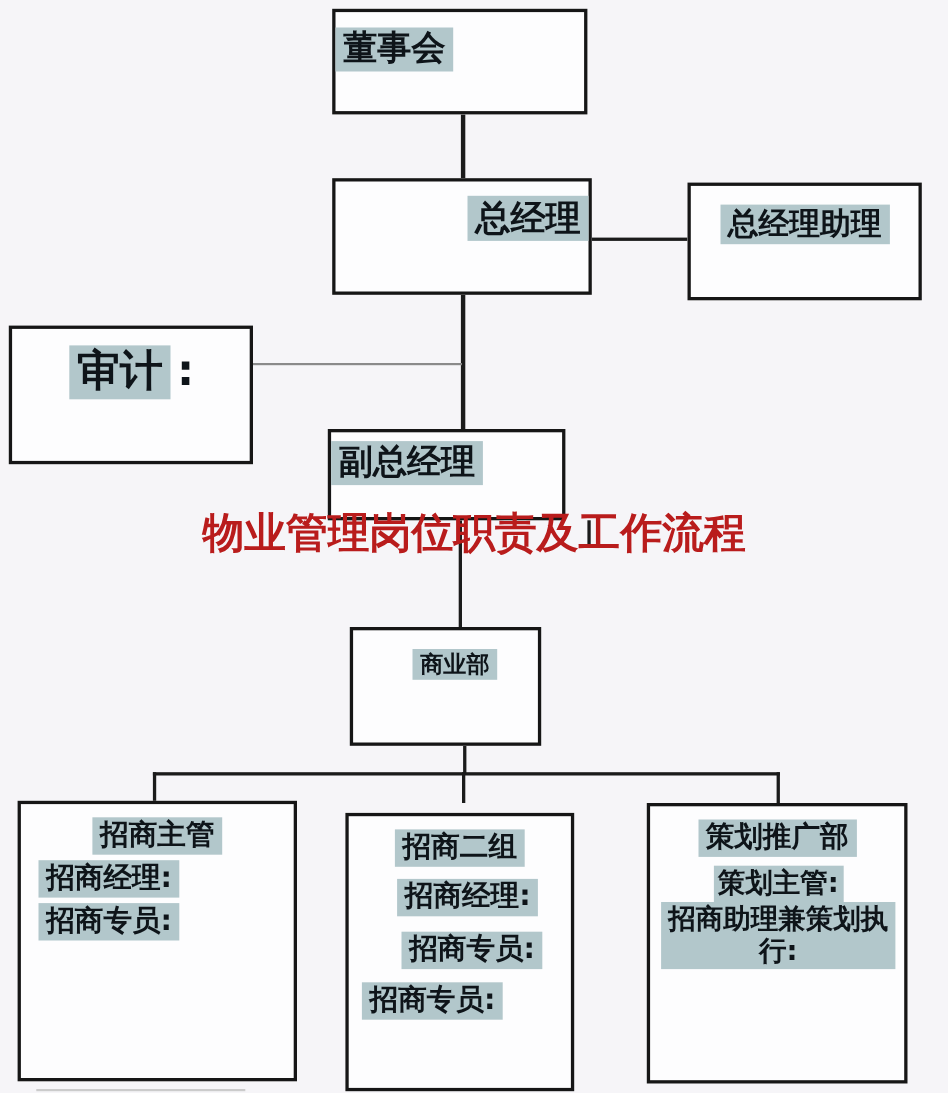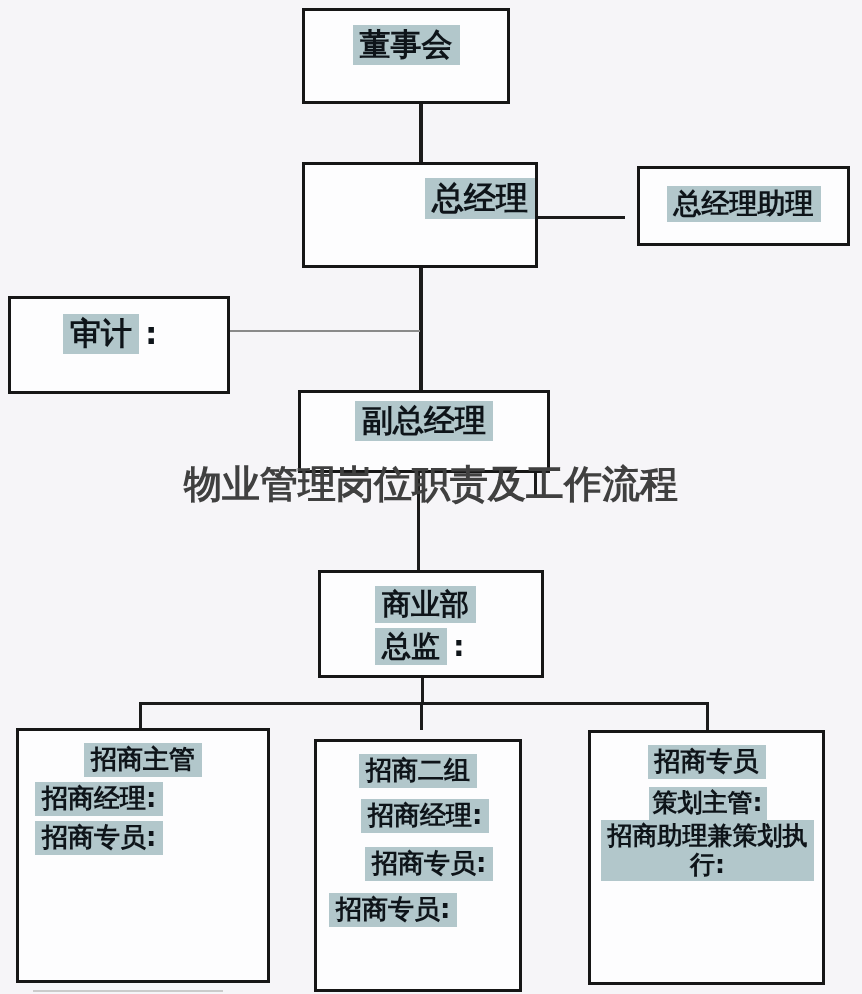--- a/index.html
+++ b/index.html
@@ -13,47 +13,47 @@
     position:absolute; box-sizing:border-box;
     background:#fdfdfe; border:3px solid #161616;
     z-index:2; color:#0e1419; font-weight:bold;
   }
   .ln { position:absolute; background:var(--line); z-index:1; }
   .ln.gray { background:var(--audit-line); }
   .hl { background:var(--hl); padding:2px 7px; display:inline-block; line-height:1.15; }
   .colon { margin-left:6px; }
 
   
-  #board    { left:302px; top:8px;   width:208px; height:96px;  text-align:center; padding-top:14px; font-size:31px; }
+  #board    { left:302px; top:8px;   width:232px; height:96px;  text-align:left; padding-top:14px; font-size:31px; }
   #gm       { left:302px; top:162px; width:236px; height:106px; text-align:right; padding-top:13px; font-size:32px; }
-  #gma      { left:625px; top:166px; width:213px; height:80px; text-align:center; padding-top:17px; font-size:28px;margin-left:12px; }
-  #audit    { left:8px;   top:296px; width:222px; height:98px;  padding:15px 0 0 52px; font-size:31px; }
-  #dgm      { left:298px; top:390px; width:252px; height:83px;  text-align:center; padding-top:8px; font-size:31px; }
-  #director { left:318px; top:570px; width:226px; height:108px; padding:10px 0 0 54px; font-size:29px; line-height:42px; }
+  #gma      { left:625px; top:166px; width:213px; height:107px; text-align:center; padding-top:17px; font-size:28px; }
+  #audit    { left:8px;   top:296px; width:222px; height:126px;  padding:15px 0 0 52px; font-size:39px; }
+  #dgm      { left:298px; top:390px; width:216px; height:83px;  padding-top:8px; font-size:31px; }
+  #director { left:318px; top:570px; width:174px; height:108px; padding:10px 0 0 54px; font-size:21px; line-height:42px; }
 
   
   .group { font-size:26px; }
   #g1 { left:16px;  top:728px; width:254px; height:255px; }
   #g2 { left:314px; top:739px; width:208px; height:253px; }
   #g3 { left:588px; top:730px; width:237px; height:255px; }
   .group .g-title { text-align:center; margin-top:12px; }
   .g-item { line-height:29px; }
   #g1 .g-item { margin:5px 0 0 16px; }
   #g1 .g-item:first-of-type { margin-top:9px; }
   #g2 .g-item-0 { margin:11px 0 0 44px; }
   #g2 .g-item-1 { margin:14px 0 0 48px; }
   #g2 .g-item-2 { margin:12px 0 0 12px; }
   #g3 .g-body { margin:7px 8px 0 10px; line-height:34px; font-size:25px;text-align:center; }
   #g3 .g-body .hl { padding:2px 4px; }
 
   
   #page-title {
     position:absolute; left:0; right:0; top:462px;
     text-align:center; z-index:5;
-    font-size:38px; font-weight:900; color:#404040;
+    font-size:38px; font-weight:900; color:#b91c1c;
     letter-spacing:0px; line-height:1.2;
   }
 
   
   #c-board-gm     { left:419px; top:104px; width:4px;   height:58px; }
   #c-gm-dgm       { left:419px; top:268px; width:4px;   height:122px; }
   #c-gm-gma       { left:538px; top:216px; width:87px;  height:3px; }
   #c-audit        { left:230px; top:330px; width:190px; height:2px; }
   #c-dgm-director { left:417px; top:473px; width:3px;   height:97px; }
   #c-dgm-stub     { left:534px; top:473px; width:3px;   height:24px; }
@@ -97,36 +97,35 @@
   <div class="box" id="audit">
     <span class="hl">审计</span><span class="colon">:</span>
   </div>
 
   <div class="box" id="dgm">
     <span class="hl">副总经理</span>
   </div>
 
   <div class="box" id="director">
     <div><span class="hl">商业部</span></div>
-    <div><span class="hl">总监</span><span class="colon">:</span></div>
   </div>
 
   <div class="box group" id="g1">
     <div class="g-title"><span class="hl">招商主管</span></div>
     <div class="g-item"><span class="hl">招商经理:</span></div>
     <div class="g-item"><span class="hl">招商专员:</span></div>
   </div>
 
   <div class="box group" id="g2">
     <div class="g-title"><span class="hl">招商二组</span></div>
     <div class="g-item g-item-0"><span class="hl">招商经理:</span></div>
     <div class="g-item g-item-1"><span class="hl">招商专员:</span></div>
     <div class="g-item g-item-2"><span class="hl">招商专员:</span></div>
   </div>
 
   <div class="box group" id="g3">
-    <div class="g-title"><span class="hl">招商专员</span></div>
+    <div class="g-title"><span class="hl">策划推广部</span></div>
     <div class="g-body"><span class="hl">策划主管:</span> <span class="hl">招商助理兼策划执行:</span></div>
   </div>
 
   <div id="page-title">物业管理岗位职责及工作流程</div>
 
 </div>
 
 </body></html>

